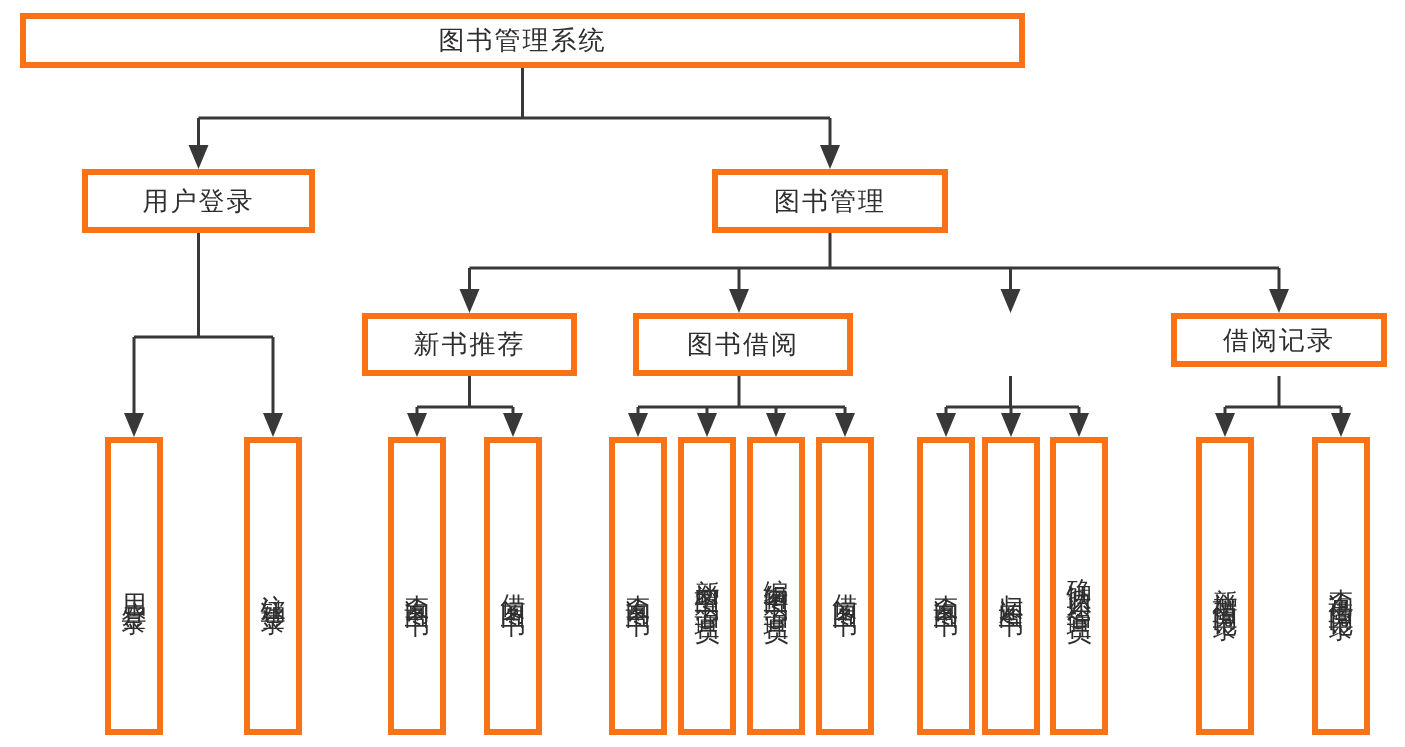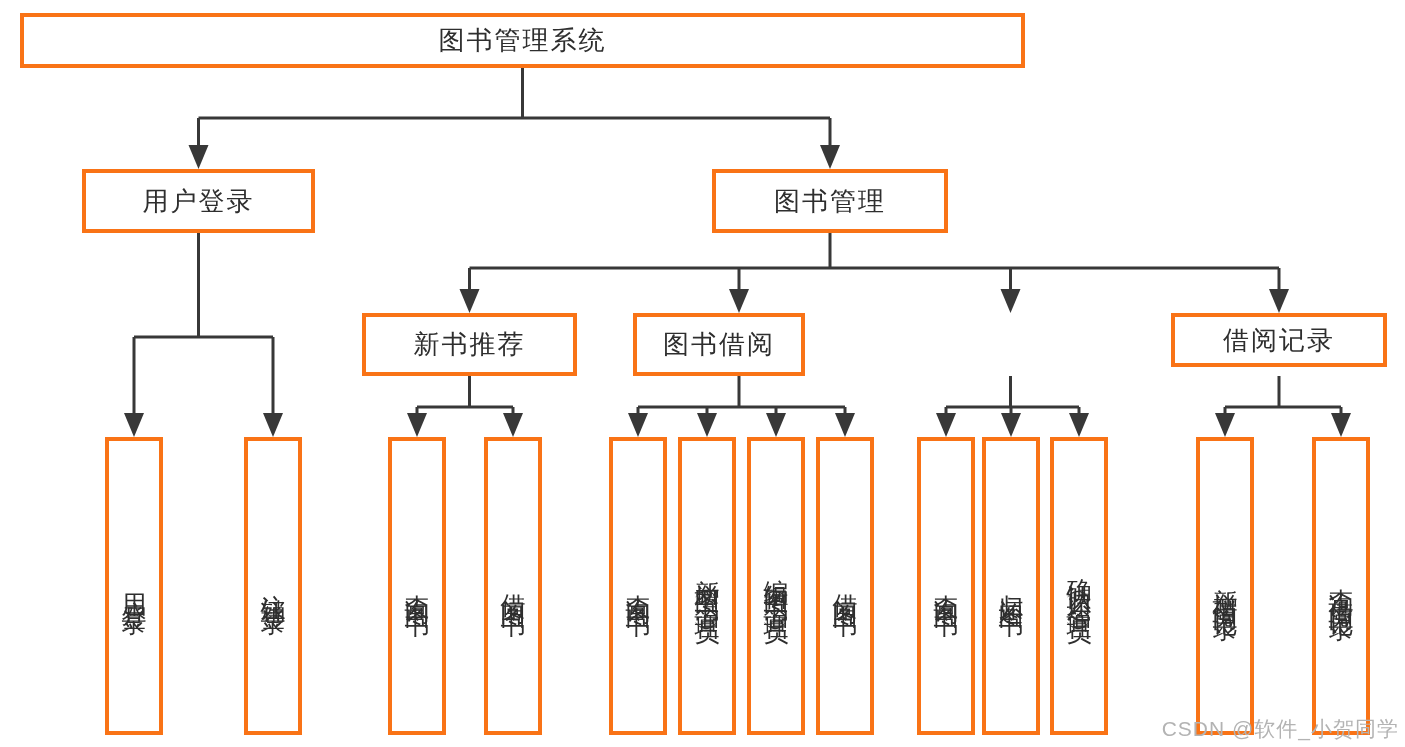--- a/index.html
+++ b/index.html
@@ -8,21 +8,21 @@
     width:1405px;height:747px;
     background:#ffffff;
     font-family:"Liberation Sans", sans-serif;
     overflow:hidden;
   }
   .wires{position:absolute;left:0;top:0;pointer-events:none;}
   .node{
     position:absolute;
     box-sizing:border-box;
     background:#ffffff;
-    border:4px solid #f97316;
+    border:6px solid #f97316;
     color:#2e2e2e;
     display:flex;
     align-items:center;
     justify-content:center;
     text-align:center;
   }
   .h-node{
     font-size:26px;
     letter-spacing:2px;
     white-space:nowrap;
@@ -96,36 +96,35 @@
       <polygon points="1331,413 1351,413 1341,437"></polygon>
     </g>
   </svg>
 
   <div class="node h-node" style="left:20px;top:13px;width:1005px;height:55px">图书管理系统</div>
 
   <div class="node h-node" style="left:82px;top:169px;width:233px;height:64px">用户登录</div>
   <div class="node h-node" style="left:362px;top:313px;width:215px;height:63px">新书推荐</div>
 
   <div class="node h-node" style="left:712px;top:169px;width:236px;height:64px">图书管理</div>
-  <div class="node h-node" style="left:633px;top:313px;width:172px;height:63px">图书借阅</div>
+  <div class="node h-node" style="left:633px;top:313px;width:220px;height:63px">图书借阅</div>
   <div class="node h-node" style="left:1171px;top:313px;width:216px;height:54px">借阅记录</div>
 
   <div class="node v-node" style="left:105px;top:437px;width:58px;height:298px">用户登录</div>
   <div class="node v-node" style="left:244px;top:437px;width:58px;height:298px">注销登录</div>
 
   <div class="node v-node" style="left:388px;top:437px;width:58px;height:298px">查询图书</div>
   <div class="node v-node" style="left:484px;top:437px;width:58px;height:298px">借阅图书</div>
 
   <div class="node v-node" style="left:609px;top:437px;width:58px;height:298px">查询图书</div>
   <div class="node v-node" style="left:678px;top:437px;width:58px;height:298px">新增图书（管理员）</div>
   <div class="node v-node" style="left:747px;top:437px;width:58px;height:298px">编辑图书（管理员）</div>
   <div class="node v-node" style="left:816px;top:437px;width:58px;height:298px">借阅图书</div>
 
   <div class="node v-node" style="left:917px;top:437px;width:58px;height:298px">查询图书</div>
   <div class="node v-node" style="left:982px;top:437px;width:58px;height:298px">归还图书</div>
   <div class="node v-node" style="left:1050px;top:437px;width:58px;height:298px">确认归还（管理员）</div>
 
   <div class="node v-node" style="left:1196px;top:437px;width:58px;height:298px">新增借阅记录</div>
   <div class="node v-node" style="left:1312px;top:437px;width:58px;height:298px">查询借阅记录</div>
 
-  <div class="watermark">CSDN @软件_小贺同学</div>
 
 </div>
 
 </body></html>

